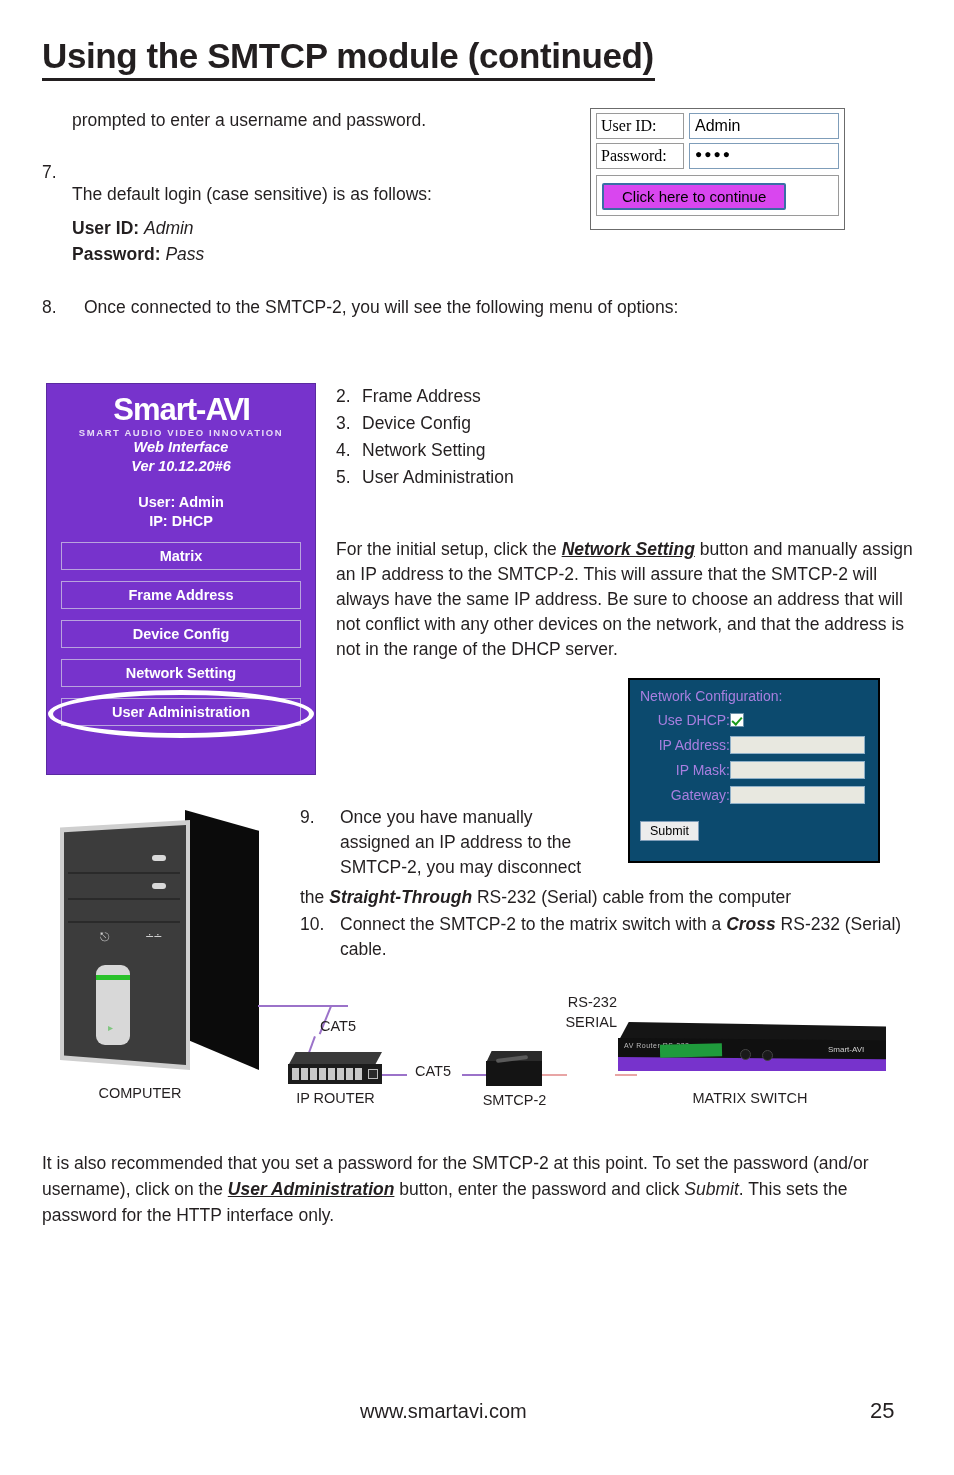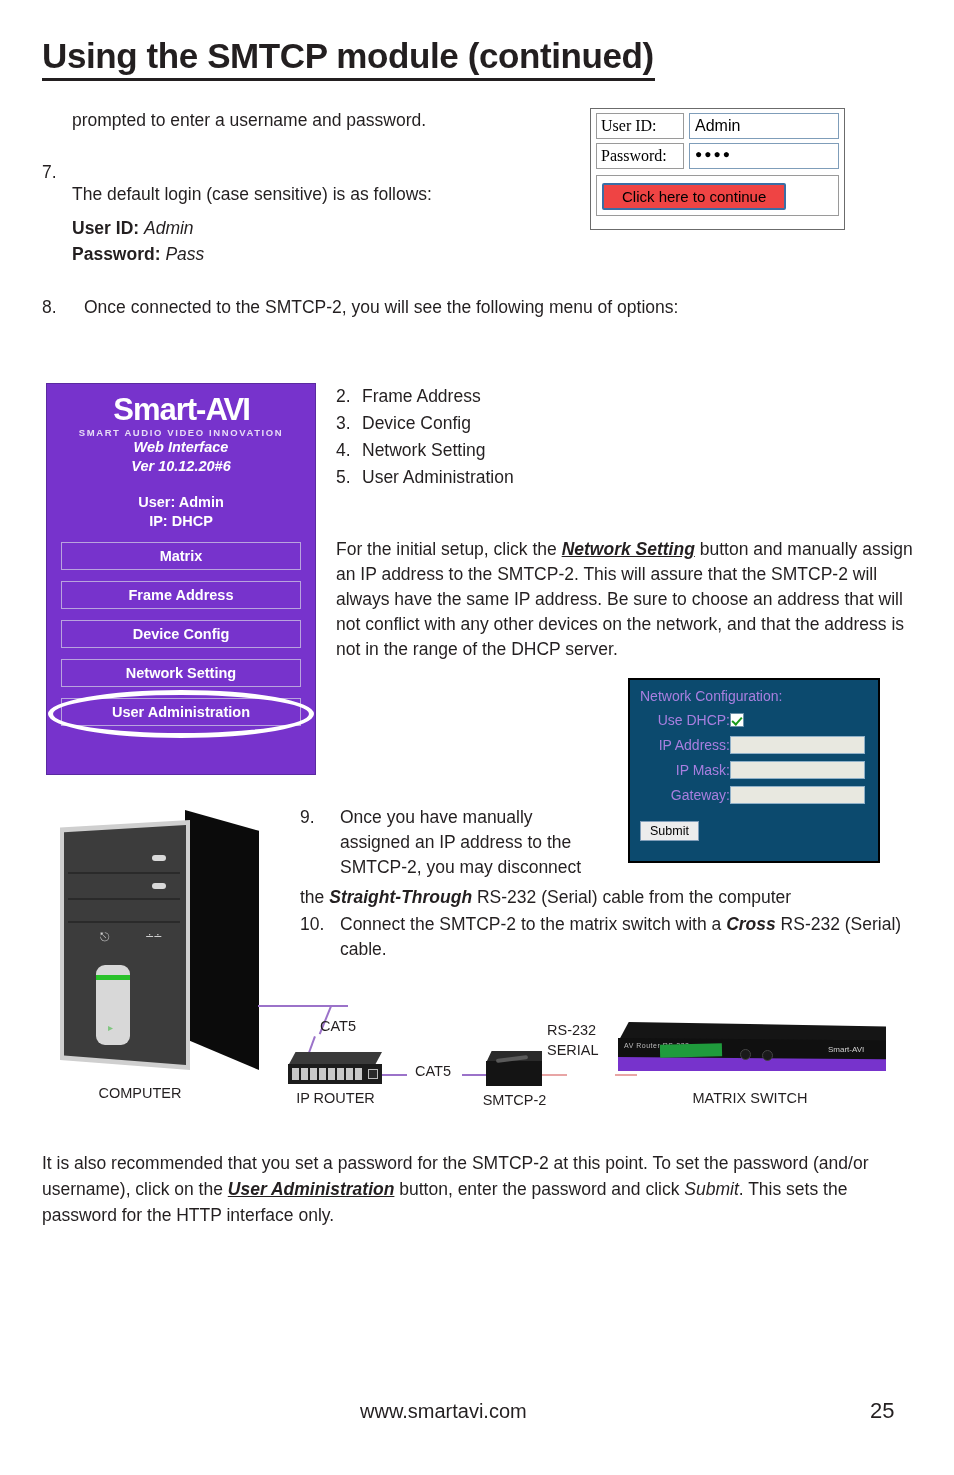--- a/index.html
+++ b/index.html
@@ -45,21 +45,21 @@
     font-size:16px;padding:3px 4px;box-sizing:border-box;color:#000;
   }
   .lcell-input{
     flex:1;margin-left:5px;border:1px solid #7f9db9;background:#fff;
     font-size:16px;padding:3px 5px;box-sizing:border-box;color:#000;
     font-family:"Liberation Sans", sans-serif;
   }
   .ldots{letter-spacing:2px;font-size:12px;}
   #login-btn-row{padding:7px 5px 5px 5px;border:1px solid #9a9a9a;margin:6px 5px 5px 5px;}
   #login-button{
-    display:inline-block;border:2px solid #3a6ea5;background:#ef4444;
+    display:inline-block;border:2px solid #3a6ea5;background:#d946ef;
     padding:3px 18px;font-size:15px;color:#000;border-radius:2px;
     font-family:"Liberation Sans", sans-serif;
   }
 
   
   #avi-panel{
     left:46px;top:383px;width:270px;height:392px;
     background:#7733cc;border:1px solid #5a2aa0;box-sizing:border-box;
     overflow:hidden;
   }
@@ -174,21 +174,21 @@
   
   #smtcp-top{left:486px;top:1051px;width:56px;height:12px;background:#2b2b2b;
              clip-path:polygon(10% 0,100% 0,100% 100%,0 100%);}
   #smtcp-body{left:486px;top:1061px;width:56px;height:25px;background:#141414;}
   #smtcp-gloss{left:496px;top:1057px;width:32px;height:4px;background:#5a5a5a;
                transform:rotate(-7deg);border-radius:3px;}
   #lbl-smtcp{left:462px;top:1092px;width:105px;}
 
   
   #cable-s1{left:542px;top:1074px;width:25px;height:2px;background:#e8a5a5;}
-  #lbl-rs232{left:547px;top:1020px;width:70px;text-align:left;line-height:20px;}
+  #lbl-rs232{left:547px;top:992px;width:70px;text-align:right;line-height:20px;}
   #cable-s2{left:615px;top:1074px;width:22px;height:2px;background:#e8a5a5;}
 
   
   #mx-top{left:618px;top:1022px;width:268px;height:20px;background:#151515;
           clip-path:polygon(4% 0,100% 22%,100% 100%,0 100%);}
   #mx-body{left:618px;top:1038px;width:268px;height:30px;background:#101010;
            clip-path:polygon(0 0,100% 8%,100% 100%,0 100%);}
   #mx-purple{left:618px;top:1057px;width:268px;height:14px;background:#7733cc;
              clip-path:polygon(0 0,100% 16%,100% 100%,0 100%);}
   #mx-green{left:660px;top:1044px;width:62px;height:13px;background:#1f9b3c;

